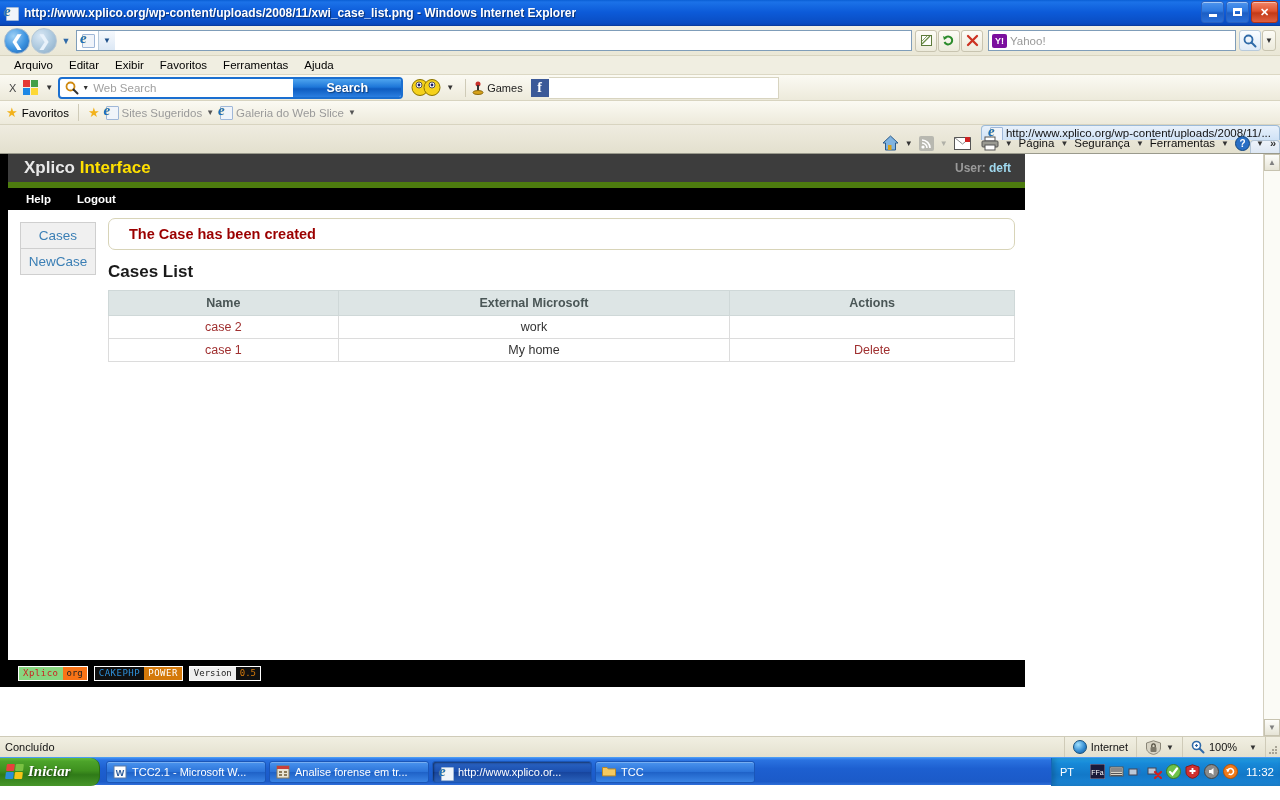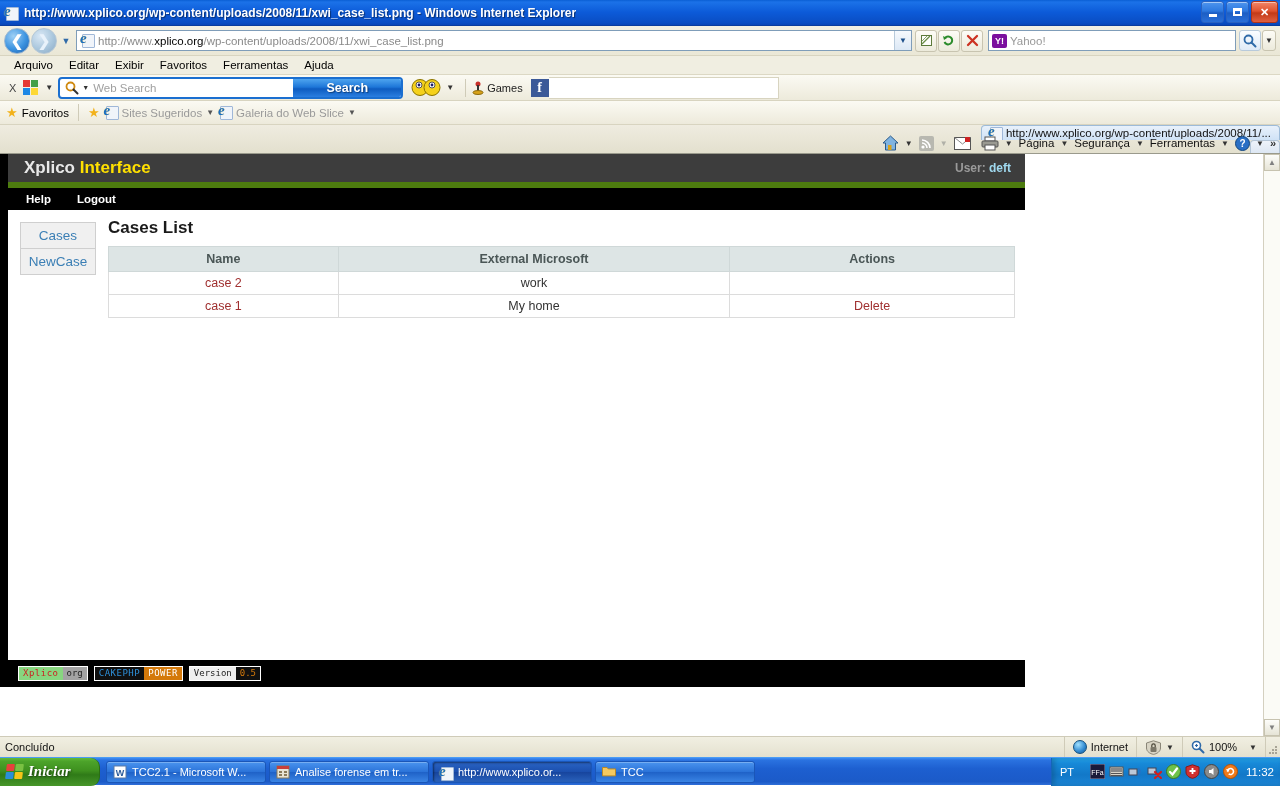--- a/index.html
+++ b/index.html
@@ -369,21 +369,21 @@
     gap: 6px;
   }
   .badge {
     height: 15px; display: flex; align-items: center;
     border: 1px solid #fff;
     font-family: "DejaVu Sans Mono", monospace;
     font-size: 9px; line-height: 1;
   }
   .badge span { padding: 0 4px; height: 100%; display: flex; align-items: center; }
   .b-xplico-l { background: #87d67f; color: #cc2222; letter-spacing: .5px; }
-  .b-xplico-r { background: #a3a3a3; color: #222; }
+  .b-xplico-r { background: #f97316; color: #222; }
   .b-cake-l { background: #101010; color: #2e8fd8; letter-spacing: .5px; }
   .b-cake-r { background: #d4790a; color: #ffffff; letter-spacing: .5px; }
   .b-ver-l { background: #efefef; color: #222; }
   .b-ver-r { background: #101010; color: #d4790a; }
   .xp-copy {
     margin-left: auto; color: #cfcfc4; font-size: 11.5px;
   }
 
   
   .statusbar {
@@ -486,21 +486,20 @@
 
 <div class="navbar">
   <div class="navbtn back">❮</div>
   <div class="navbtn fwd">❯</div>
   <div class="nav-dropdown">▼</div>
 
   <div class="addressbar">
     <span class="addr-icon">
       <span class="ie-glyph" style="width:14px;height:14px;"></span>
     </span>
-    <span class="addr-text"><span>http://www.</span><b>xplico.org</b><span>/wp-content/uploads/2008/11/xwi_case_list.png</span></span>
     <span class="addr-drop">▼</span>
   </div>
 
   <div class="tb-btn">
     <svg width="13" height="13" viewBox="0 0 13 13">
         <rect x="1.5" y="1.5" width="10" height="10" fill="#fdfdfa" stroke="#5c7a3a"></rect>
         <path d="M2 10 L10 2" stroke="#6a8c46" stroke-width="1.2"></path>
         <path d="M2 7 L7 2" stroke="#6a8c46" stroke-width=".8"></path>
       </svg>
   </div>
@@ -680,20 +679,21 @@
         <a href="#">Logout</a>
       </div>
 
       <div class="xp-body">
         <div class="xp-side">
           <a href="#" class="xp-side-item">Cases</a>
           <a href="#" class="xp-side-item">NewCase</a>
         </div>
 
         <div class="xp-main">
+          <div class="xp-flash">The Case has been created</div>
           <h2 class="xp-h2">Cases List</h2>
 
           <table class="xp-table">
             <thead>
               <tr>
                 <th style="width:230px">Name</th>
                 <th style="width:392px">External Microsoft</th>
                 <th style="width:285px">Actions</th>
               </tr>
             </thead>

